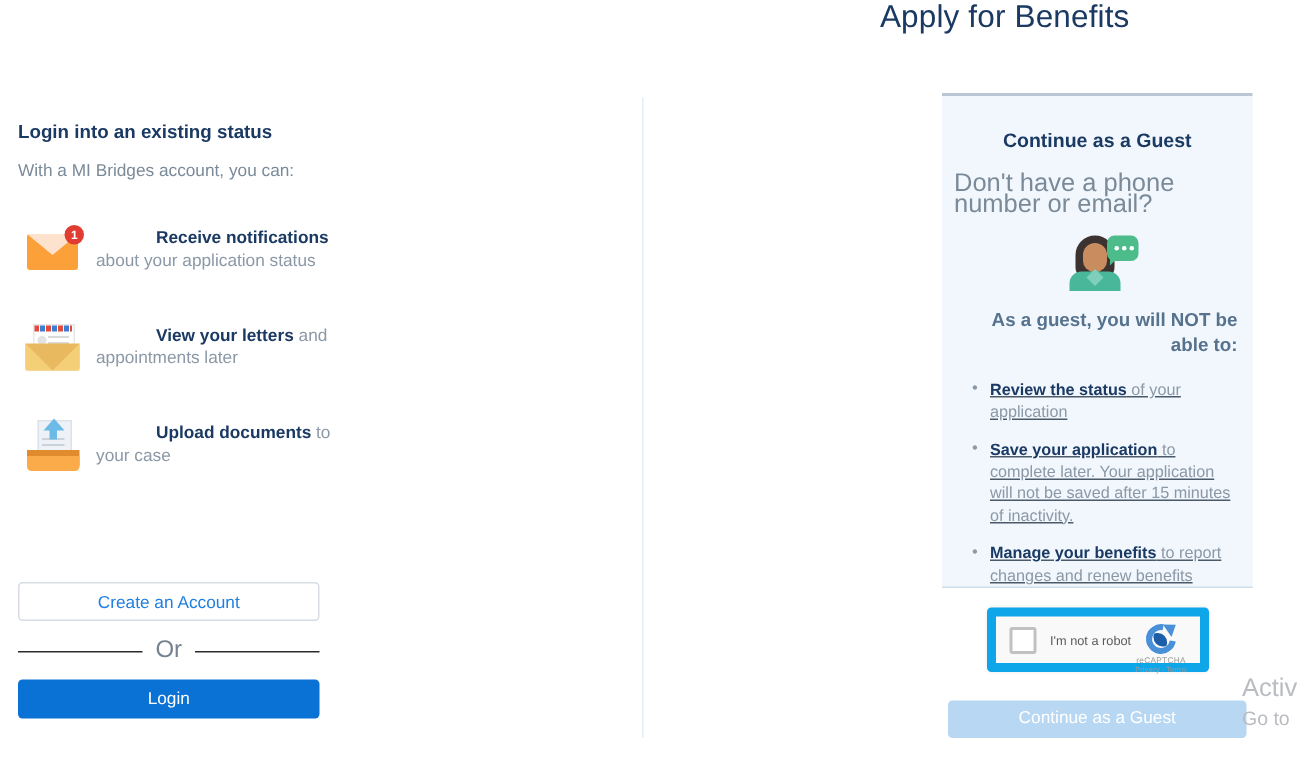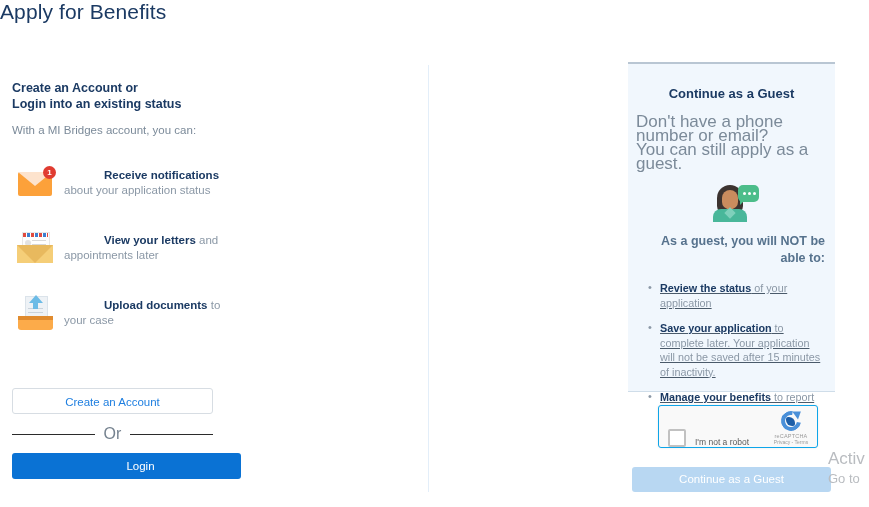--- a/index.html
+++ b/index.html
@@ -15,21 +15,21 @@
     position: relative;
     color: #4a5a6a;
   }
 
   
   #page-title {
     position: absolute;
     top: 0px;
     left: 0;
     width: 753px;
-    text-align: left;
+    text-align: right;
     font-size: 21px;
     color: #1b3a63;
     letter-spacing: 0.1px;
   }
 
   
   #vdivider {
     position: absolute;
     left: 428px;
     top: 65px;
@@ -242,21 +242,20 @@
     width: 201px;
     height: 26px;
     background: #0a72d4;
     border: none;
     border-radius: 3px;
     color: #ffffff;
     font-size: 11.5px;
     line-height: 26px;
     text-align: center;
     cursor: pointer;
-    padding-left: 28px;
   }
 
   
   #guest-panel {
     position: absolute;
     left: 628px;
     top: 62px;
     width: 207px;
     height: 330px;
     background: #f1f7fd;
@@ -373,29 +372,29 @@
   #guest-bullets b {
     color: #1b3a63;
     font-weight: bold;
   }
 
   
   #recaptcha {
     position: absolute;
     left: 658px;
     top: 405px;
-    width: 160px;
+    width: 148px;
     height: 43px;
     background: #f9f9f9;
-    border: 1px solid #0ea5e9;
+    border: 6px solid #0ea5e9;
     border-radius: 3px;
     box-shadow: 0 0 3px rgba(0,0,0,0.08);
     box-sizing: border-box;
     display: flex;
-    align-items: flex-end;
+    align-items: center;
   }
   #recaptcha-check {
     width: 18px; height: 18px;
     margin-left: 9px;
     background: #ffffff;
     border: 2px solid #c1c1c1;
     border-radius: 2px;
     cursor: pointer;
     box-sizing: border-box;
   }
@@ -485,21 +484,20 @@
 </head>
 <body>
 
 <div id="page-title">Apply for Benefits</div>
 
 <div id="vdivider"></div>
 
 <div id="left-col">
 
   <div id="left-heading">
-    <div>Create an Account or</div>
     <div>Login into an existing status</div>
   </div>
 
   <div id="left-sub">With a MI Bridges account, you can:</div>
 
   <div class="feature-list">
 
     <div class="feature-row">
       <div class="feature-icon">
         <div class="env1-body"></div>
@@ -551,21 +549,20 @@
 </div>
 
 <div id="btn-login">Login</div>
 
 <div id="guest-panel">
 
   <div id="guest-title">Continue as a Guest</div>
 
   <div id="guest-sub">
     <div>Don't have a phone number or email?</div>
-    <div>You can still apply as a guest.</div>
   </div>
 
   <div id="avatar">
     <div class="av-hair"></div>
     <div class="av-face"></div>
     <div class="av-neck"></div>
     <div class="av-body"></div>
     <div class="av-collar"></div>
     <div class="av-bubble"></div>
     <div class="av-bubble-tail"></div>

